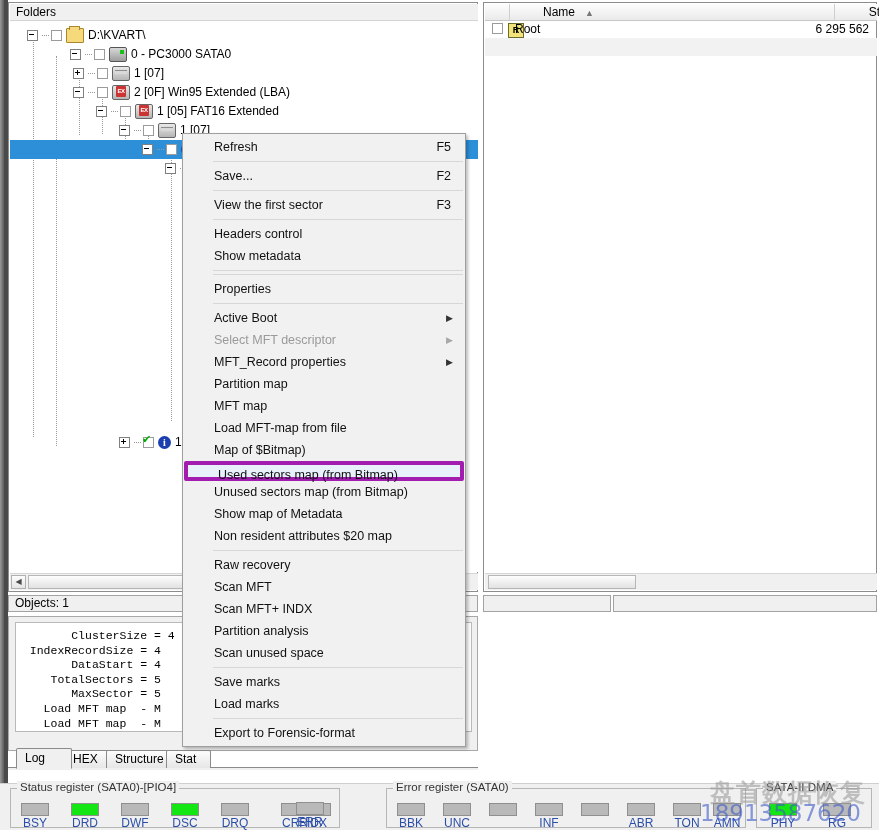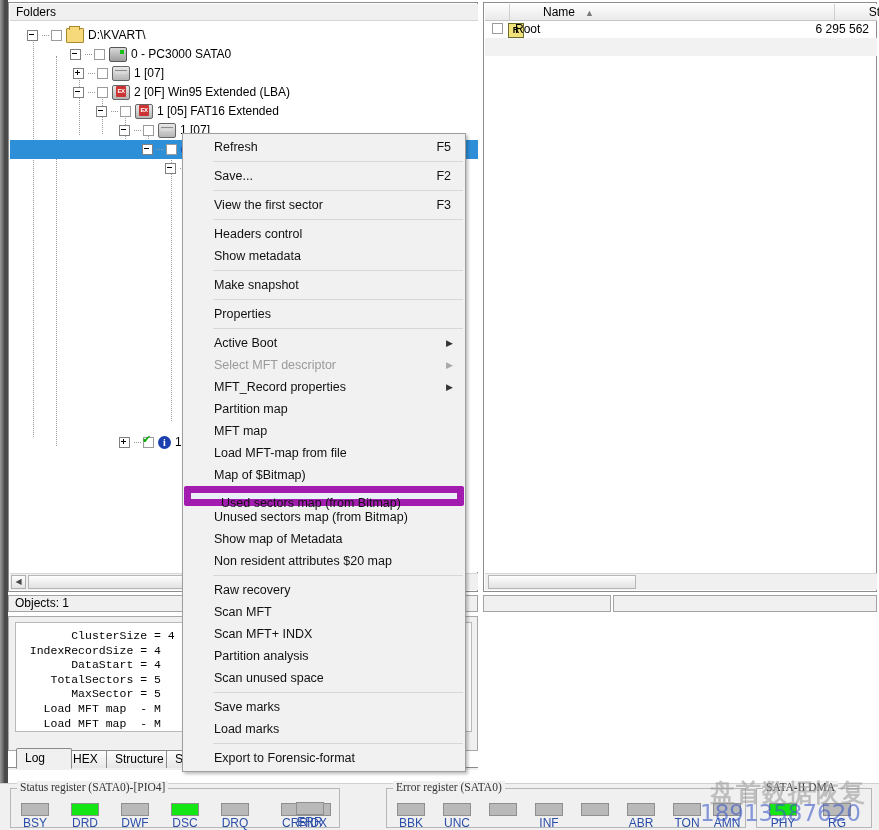--- a/index.html
+++ b/index.html
@@ -124,33 +124,33 @@
   .ctx-menu {
     position:absolute; left:182px; top:133px; width:282px;
     background:#f1f1f1; border:1px solid #9e9e9e;
     box-shadow:2px 2px 3px rgba(0,0,0,0.26);
     padding:2px 0; box-sizing:content-box; z-index:60;
   }
   .ctx-gutter { position:absolute; left:1px; top:1px; width:27px; bottom:1px; background:#f1f1f1; }
   .ctx-item { position:relative; height:22px; line-height:22px; padding-left:31px; font-size:12.5px;
      color:#111; white-space:nowrap; }
   .ctx-item.dim { color:#9a9a9a; }
-  .ctx-item.hl { background:#e8f0fa; border:7px solid #a21caf; height:20px; line-height:20px;
+  .ctx-item.hl { background:#e8f0fa; border:4px solid #a21caf; height:20px; line-height:20px;
      margin:0 1px; padding-left:30px; box-sizing:border-box; border-radius:2px;}
   .ctx-item .sc { position:absolute; right:14px; top:0; font-size:12.5px; color:#111;}
   .ctx-item .arw { position:absolute; right:12px; top:0; font-size:9px; color:#333; }
   .ctx-item.dim .arw { color:#a8a8a8; }
   .ctx-sep { height:1px; background:#d7d7d7; margin:3px 2px 3px 30px; }
 
   
   .bottombar { position:absolute; left:0; top:783px; width:879px; height:47px; background:#f0f0f0;
      border-top:1px solid #cfcfcf; }
   .grp { position:absolute; top:4px; height:40px; border:1px solid #b6b6b6; box-sizing:border-box; }
   .grp-title { position:absolute; top:-8px; left:6px; background:#f0f0f0; padding:0 3px;
-     font-size:11.5px; color:#333; white-space:nowrap;font-family:Liberation Serif, serif; }
+     font-size:11.5px; color:#333; white-space:nowrap; }
   .led-wrap { position:absolute; top:0; width:36px; text-align:center; }
   .led { width:28px; height:13px; margin:0 auto; border:1px solid #8f8f8f; box-sizing:border-box; }
   .led.off { background:#b9b9b9; }
   .led.on  { background:#14e614; }
   .led-lbl { font-size:12px; color:#2b4ea8; line-height:15px; }
 
   
   .wm { position:absolute; z-index:90; pointer-events:none; }
   .wm-cn { left:710px; top:776px; font-size:25px; font-weight:bold; color:rgba(150,150,150,0.55);
      letter-spacing:1px; font-family:"DejaVu Sans", sans-serif; }
@@ -302,21 +302,20 @@
     <div class="ctx-item">
       <span>View the first sector</span>
       <span class="sc">F3</span>
     </div>
     <div class="ctx-sep"></div>
 
     <div class="ctx-item">Headers control</div>
     <div class="ctx-item">Show metadata</div>
     <div class="ctx-sep"></div>
 
-    <div class="ctx-item">Make snapshot</div>
     <div class="ctx-sep"></div>
 
     <div class="ctx-item">Properties</div>
     <div class="ctx-sep"></div>
 
     <div class="ctx-item">
       <span>Active Boot</span>
       <span class="arw">▶</span>
     </div>
     <div class="ctx-item dim">

